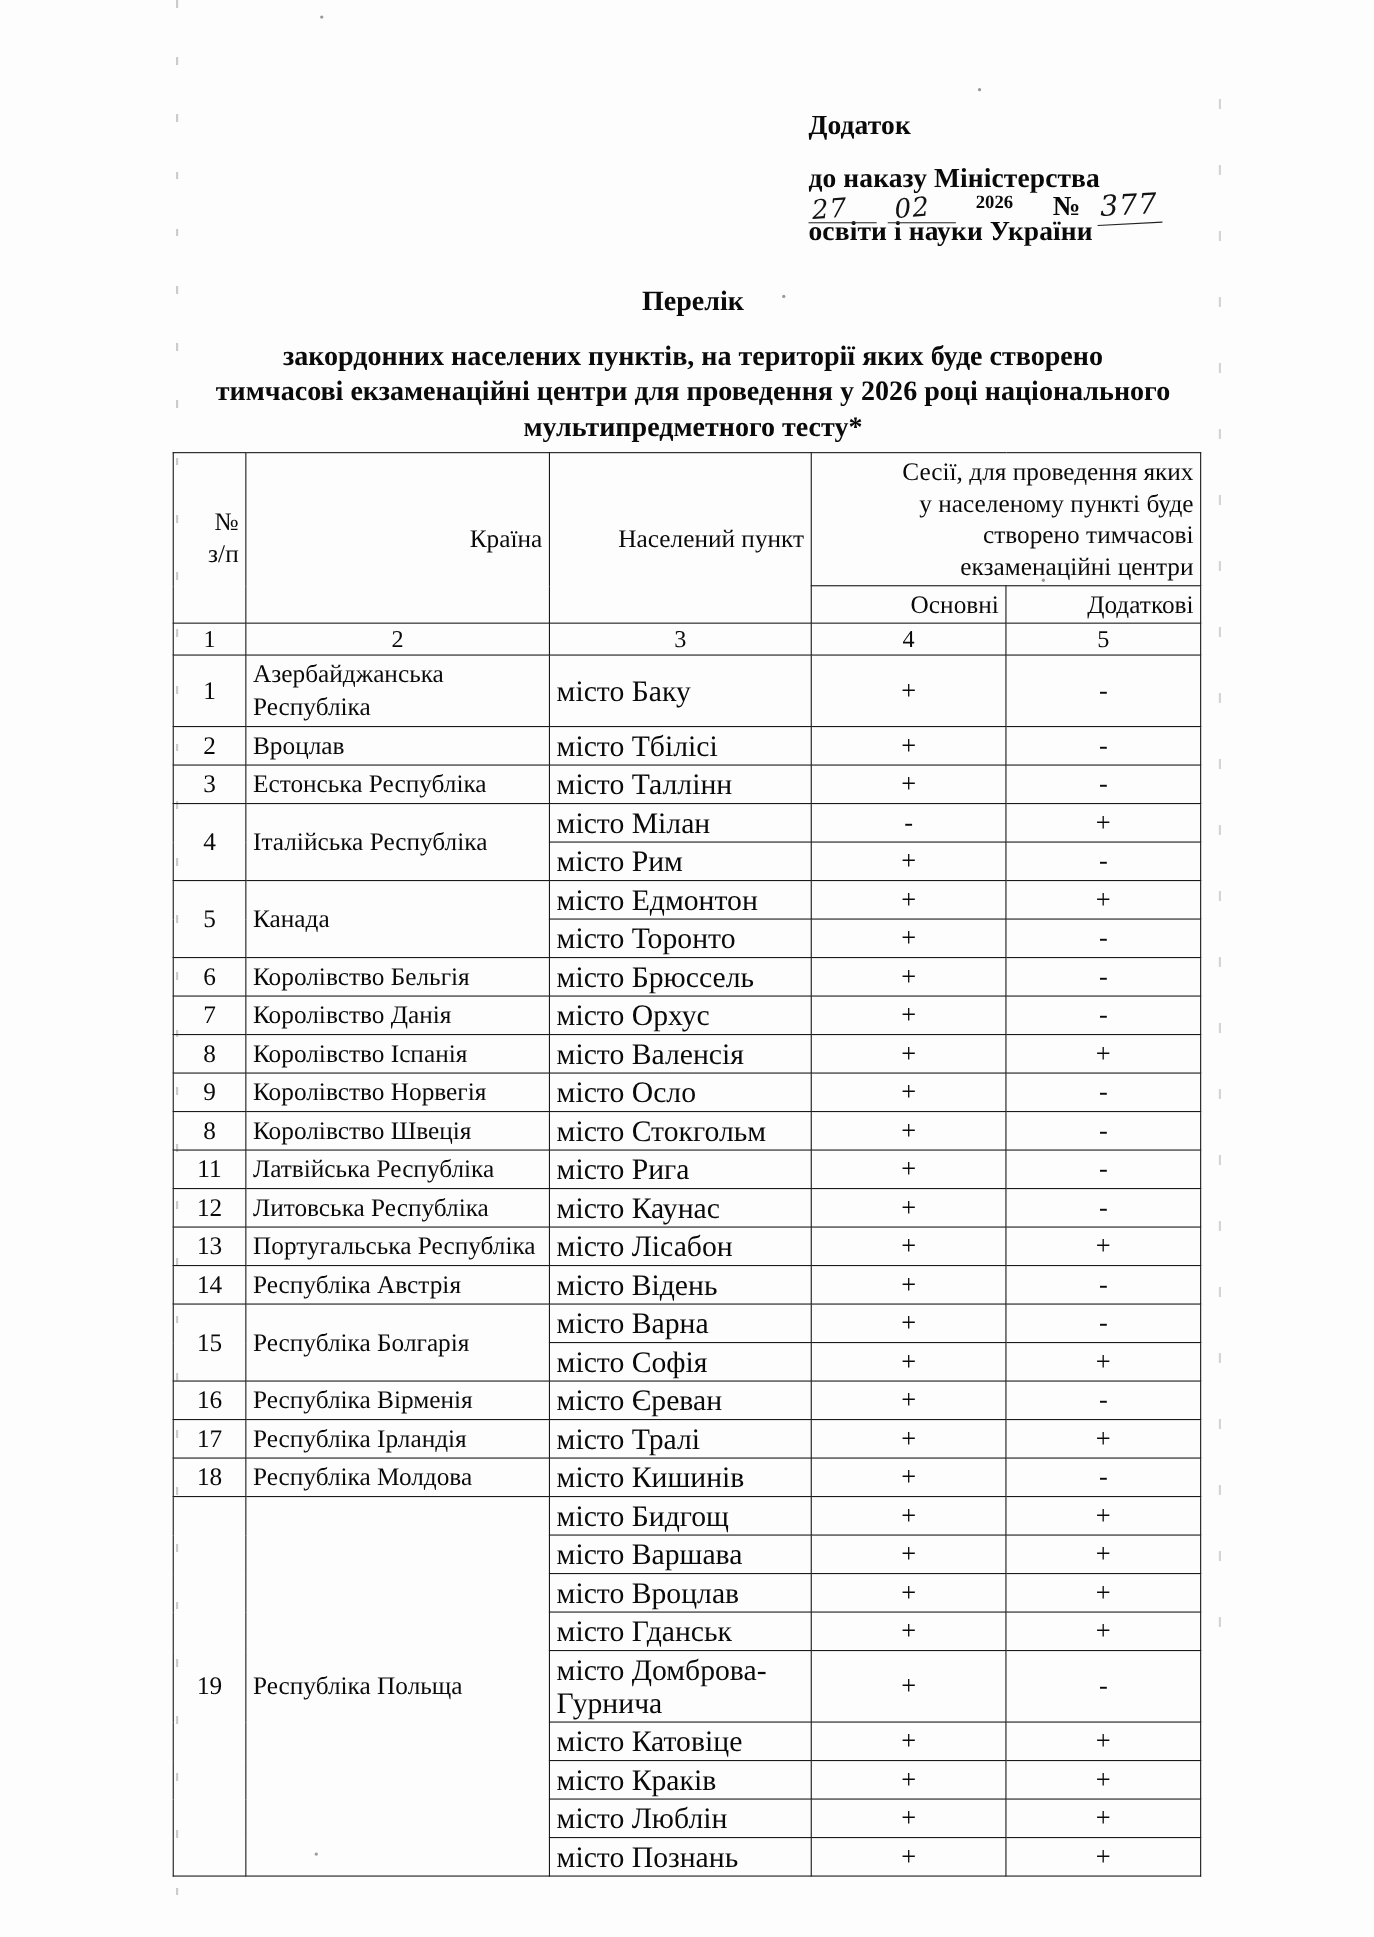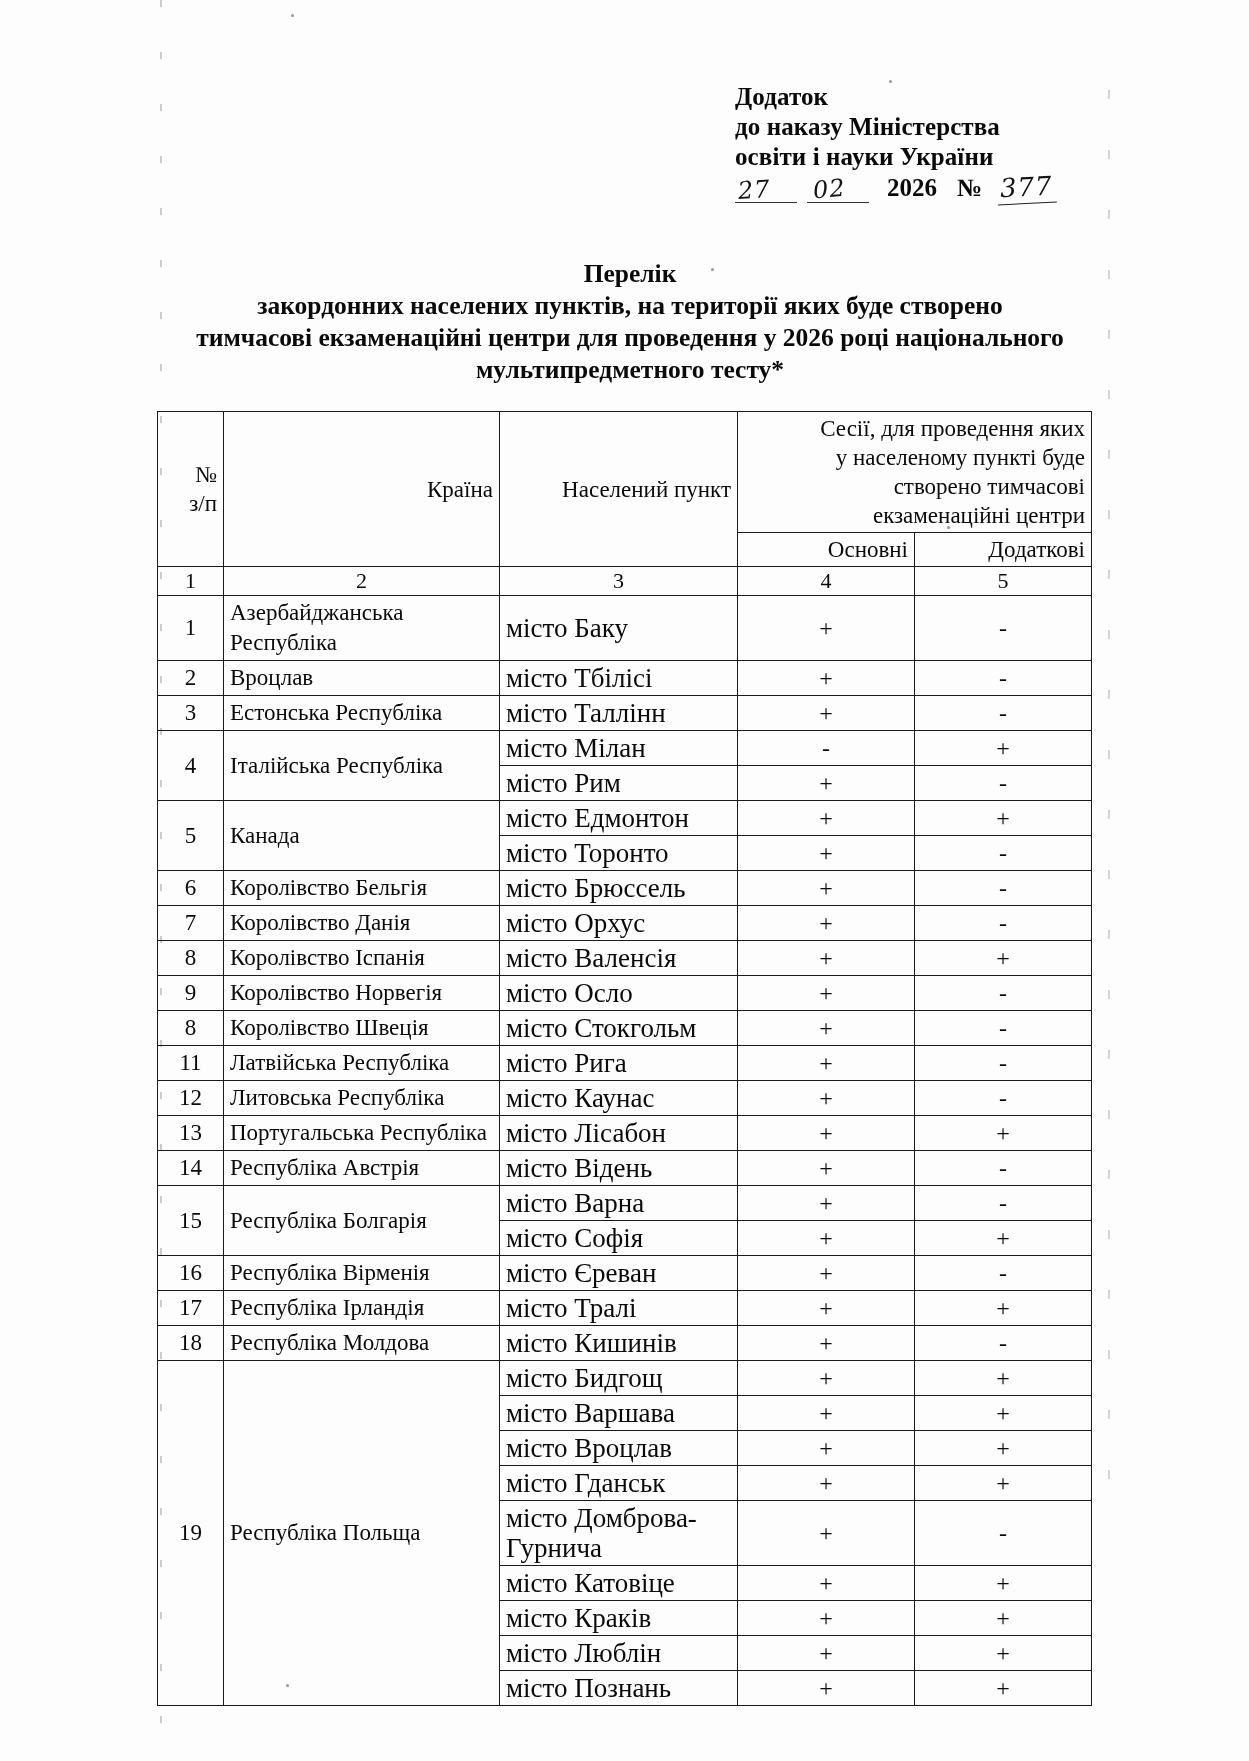--- a/index.html
+++ b/index.html
@@ -54,21 +54,21 @@
   .doc-header {
     position: absolute;
     left: 735px;
     top: 82px;
     width: 330px;
     font-weight: bold;
     font-size: 25px;
     line-height: 30px;
     letter-spacing: .1px;
   }
-  .doc-header div { white-space: nowrap; }
+  .doc-header div { white-space: nowrap; margin-top: 18px; }
 
   .date-line {
     position: absolute;
     left: 735px;
     top: 172px;
     width: 330px;
     height: 36px;
     font-weight: bold;
     font-size: 25px;
   }
@@ -85,21 +85,21 @@
     transform: rotate(-4deg);
   }
   .date-mon {
     position: absolute; left: 78px; top: 3px;
     font-size: 24px;
     transform: rotate(-5deg);
   }
   .date-year {
     position: absolute; left: 152px; top: 2px;
     font-weight: bold;
-    font-size: 25px;
+    font-size: 17px;
   }
   .date-no {
     position: absolute; left: 222px; top: 2px;
     font-weight: bold;
     font-size: 25px;
   }
   .date-num {
     position: absolute; left: 262px; top: 0px;
     font-size: 26px;
     transform: rotate(-3deg);
@@ -116,21 +116,21 @@
   .title-block {
     position: absolute;
     left: 160px;
     top: 258px;
     width: 940px;
     text-align: center;
     font-weight: bold;
     font-size: 25.5px;
     line-height: 32px;
   }
-  .title-main { margin-bottom: 0; }
+  .title-main { margin-bottom: 18px; }
 
   
   .tbl-wrap {
     position: absolute;
     left: 157px;
     top: 411px;
     width: 934px;
   }
   table.reg {
     border-collapse: collapse;

